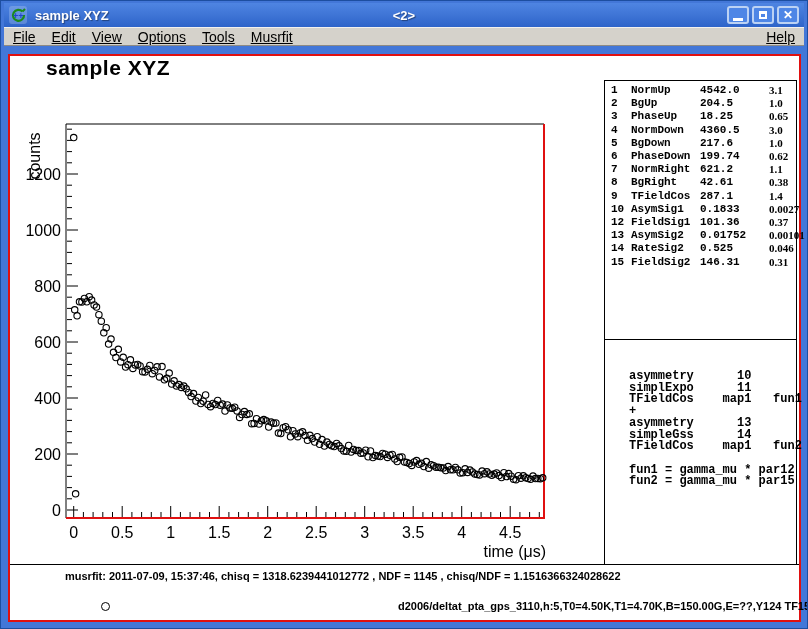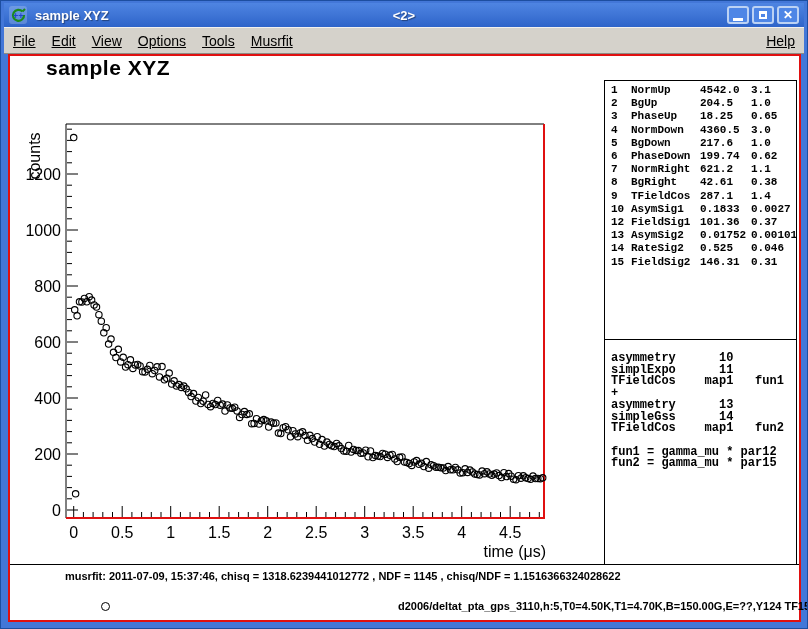--- a/index.html
+++ b/index.html
@@ -10,21 +10,21 @@
   .app-icon{width:18px;height:18px;margin-left:5px;flex:0 0 auto;}
   .win-title{color:#fff;font-weight:bold;font-size:13px;margin-left:8px;text-shadow:1px 1px 1px rgba(0,0,0,.4);}
   .win-center{position:absolute;left:0;right:0;text-align:center;color:#fff;font-weight:bold;font-size:13px;text-shadow:1px 1px 1px rgba(0,0,0,.4);pointer-events:none;}
   .win-buttons{margin-left:auto;display:flex;gap:3px;margin-right:5px;}
   .win-btn{width:22px;height:18px;background:#4e86e6;border:2px solid #bcd2f4;border-radius:3px;
     display:flex;align-items:center;justify-content:center;box-sizing:border-box;}
   .glyph-min{width:10px;height:3px;background:#fff;margin-top:8px;}
   .glyph-max{width:8px;height:8px;border:2px solid #fff;border-top-width:3px;box-sizing:border-box;}
   .glyph-close{color:#fff;font-weight:bold;font-size:12px;line-height:1;}
   
-  .menubar{position:absolute;left:3px;top:26px;right:3px;height:27px;background:#d5d2cb;
+  .menubar{position:absolute;left:3px;top:26px;right:3px;height:19px;background:#d5d2cb;
     border-top:1px solid #f2f1ee;border-bottom:1px solid #8d8a84;display:flex;align-items:center;
     font-size:14px;color:#000;box-sizing:border-box;}
   .menu-item{margin-left:16px;cursor:default;}
   .menu-item:first-child{margin-left:9px;}
   .menu-item.right{margin-left:auto;margin-right:9px;}
   .menu-label{text-decoration:underline;}
   
   .canvas{position:absolute;left:7px;top:53px;width:793px;height:568px;background:#fff;
     border:2px solid #e01010;box-sizing:border-box;}
   .plot-title{position:absolute;left:36px;top:0px;font-size:21px;font-weight:bold;color:#000;letter-spacing:0.5px;}
@@ -32,22 +32,22 @@
   
   .side-panel{position:absolute;left:594px;top:24px;width:193px;height:485px;
     border:1px solid #000;border-bottom:none;box-sizing:border-box;background:#fff;}
   .panel-divider{position:absolute;left:0;right:0;top:258px;height:1px;background:#000;}
   .param-list{position:absolute;left:0;right:0;top:3px;font-family:"Liberation Mono","DejaVu Sans Mono",monospace;
     font-weight:bold;font-size:11px;line-height:13.2px;color:#000;}
   .param-row{position:relative;white-space:nowrap;}
   .p-no{position:absolute;left:6px;}
   .p-name{position:absolute;left:26px;}
   .p-val{position:absolute;left:95px;}
-  .p-err{position:absolute;left:146px;}
-  .theory-text{position:absolute;left:6px;top:272px;margin:0;font-family:"Liberation Mono","DejaVu Sans Mono",monospace;
+  .p-err{position:absolute;left:164px;font-family:Liberation Serif, serif;}
+  .theory-text{position:absolute;left:6px;top:272px;margin:18px;font-family:"Liberation Mono","DejaVu Sans Mono",monospace;
     font-weight:bold;font-size:12px;line-height:11.7px;color:#000;}
   
   .status-sep{position:absolute;left:0;right:0;top:508px;height:1px;background:#000;}
   .fit-info{position:absolute;left:19px;top:514px;font-size:11px;font-weight:bold;color:#000;white-space:nowrap;margin-left:36px;}
   .legend-marker{position:absolute;left:91px;top:546px;width:9px;height:9px;border:1.5px solid #000;border-radius:50%;box-sizing:border-box;background:#fff;}
   .legend-text{position:absolute;left:388px;top:544px;font-size:11px;font-weight:bold;color:#000;white-space:nowrap;}
 </style>
 </head>
 <body>
 

